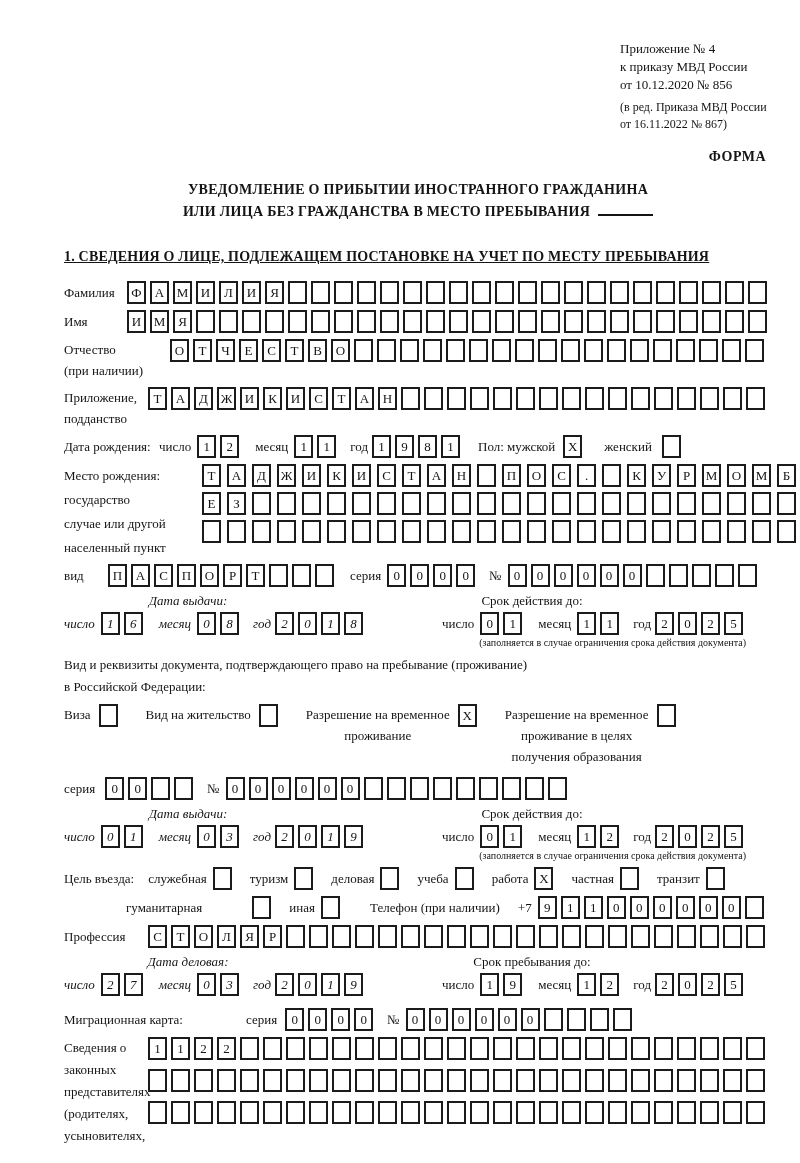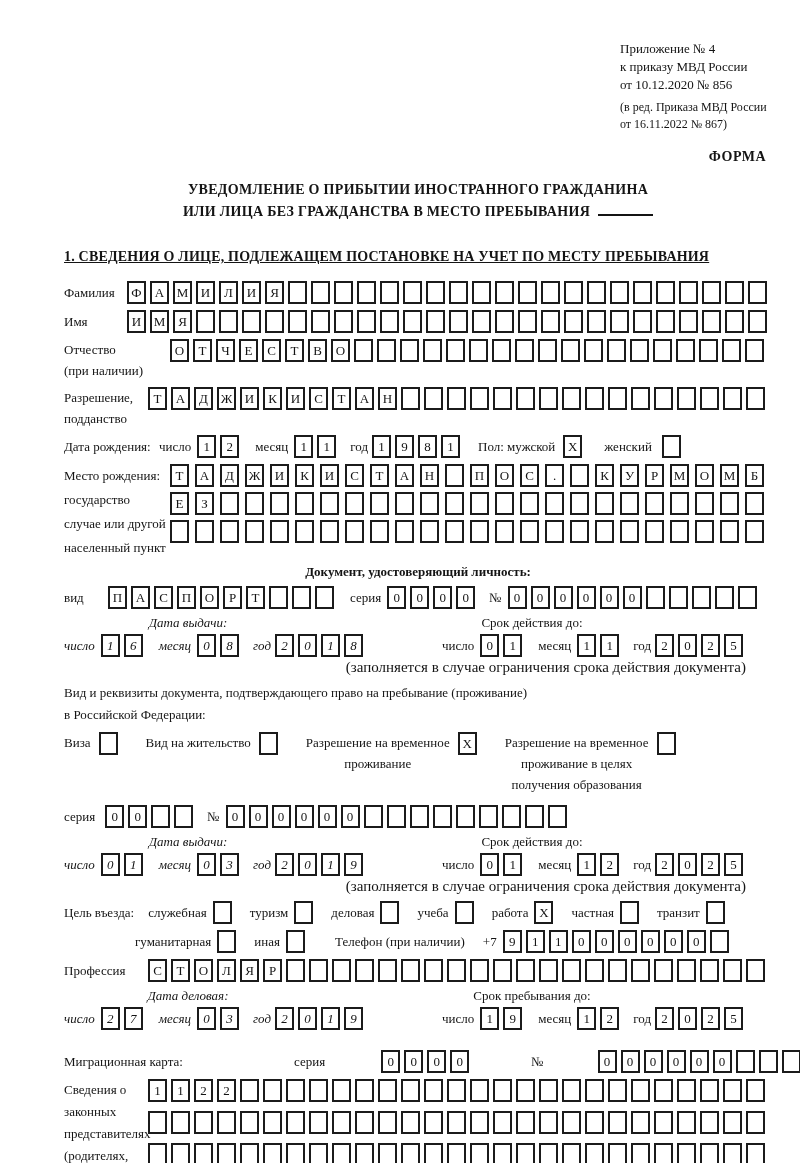--- a/index.html
+++ b/index.html
@@ -38,37 +38,37 @@
   }
   .boxes.sp6 .cell{margin-right:6px;}
   
   .bd-label{width:95px;}
   .slbl{margin:0 6px 0 12px;}
   .slbl.first{margin-left:0;}
   .slbl.tight{margin:0 4px 0 10px;}
   .sex-lbl{margin:0 8px 0 14px;}
   .fem-lbl{margin:0 10px 0 18px;}
   
-  .bp{display:flex;align-items:flex-start;margin-bottom:4px;}
+  .bp{display:flex;align-items:flex-start;margin-bottom:4px;gap:32px;}
   .bp-labels{width:106px;flex:none;line-height:24px;}
   .bp-rows .boxes{display:flex;margin-bottom:5px;}
   
   .center-bold{text-align:center;font-weight:bold;margin:2px 0 6px 0;}
   .vid-lbl{width:44px;}
   .num-lbl{margin:0 6px 0 10px;}
   
   .dates{display:flex;margin-top:4px;}
   .dcol{flex:none;}
   .dleft{width:378px;font-style:italic;}
   .dright{flex:1;}
   .dhead{margin-bottom:3px;}
   .dleft .dhead{text-align:center;padding-right:130px;}
   .dright .dhead{text-align:center;padding-right:150px;}
   .dfields{display:flex;align-items:center;white-space:nowrap;}
-  .note{font-size:15px;text-align:right;padding-right:26px;margin:2px 0 6px 0;}
+  .note{font-size:10px;text-align:right;padding-right:26px;margin:2px 0 6px 0;}
   
   .intro{line-height:22px;margin-top:4px;}
   .res-options{display:flex;align-items:flex-start;margin:6px 0 10px 0;}
   .ropt{display:flex;align-items:flex-start;}
   .ropt-label{text-align:center;line-height:21px;}
   .ropt .boxes{margin-left:8px;margin-top:0;}
   .gap24{width:24px;flex:none;}
   
   .popt{display:inline-flex;align-items:center;margin-left:14px;}
   .popt .boxes{margin-left:6px;}
@@ -206,21 +206,21 @@
         <span class="cell"></span>
         <span class="cell"></span>
         <span class="cell"></span>
         <span class="cell"></span>
         <span class="cell"></span>
       </span>
   </div>
 
   <div class="frow top">
     <span class="lbl lbl-citizenship">
-        <div>Разрешение,</div>
+        <div>Приложение,</div>
         <div>подданство</div>
       </span>
     <span class="boxes">
         <span class="cell">Т</span>
         <span class="cell">А</span>
         <span class="cell">Д</span>
         <span class="cell">Ж</span>
         <span class="cell">И</span>
         <span class="cell">К</span>
         <span class="cell">И</span>
@@ -358,21 +358,20 @@
           <span class="cell"></span>
           <span class="cell"></span>
           <span class="cell"></span>
           <span class="cell"></span>
           <span class="cell"></span>
           <span class="cell"></span>
         </div>
     </div>
   </div>
 
-  <div class="center-bold">Документ, удостоверяющий личность:</div>
   <div class="frow">
     <span class="lbl vid-lbl">вид</span>
     <span class="boxes">
         <span class="cell">П</span>
         <span class="cell">А</span>
         <span class="cell">С</span>
         <span class="cell">П</span>
         <span class="cell">О</span>
         <span class="cell">Р</span>
         <span class="cell">Т</span>
@@ -614,21 +613,21 @@
     <span class="popt">
         <span>транзит</span>
         <span class="boxes">
           <span class="cell"></span>
         </span>
       </span>
   </div>
 
   <div class="frow">
     <span class="p2-indent"></span>
-    <span class="popt" style="margin-left:13px;">
+    <span class="popt" style="margin-left:4px;gap:44px;">
         <span>гуманитарная</span>
         <span class="boxes">
           <span class="cell"></span>
         </span>
       </span>
     <span class="popt">
         <span>иная</span>
         <span class="boxes">
           <span class="cell"></span>
         </span>
@@ -722,21 +721,21 @@
         <span class="boxes">
             <span class="cell">2</span>
             <span class="cell">0</span>
             <span class="cell">2</span>
             <span class="cell">5</span>
           </span>
       </div>
     </div>
   </div>
 
-  <div class="frow" style="margin-top:20px;gap:48px;">
+  <div class="frow" style="margin-top:12px;">
     <span class="lbl lbl-mig">Миграционная карта:</span>
     <span class="slbl first" style="margin-right:8px;">серия</span>
     <span class="boxes">
         <span class="cell">0</span>
         <span class="cell">0</span>
         <span class="cell">0</span>
         <span class="cell">0</span>
       </span>
     <span class="num-lbl">№</span>
     <span class="boxes">

